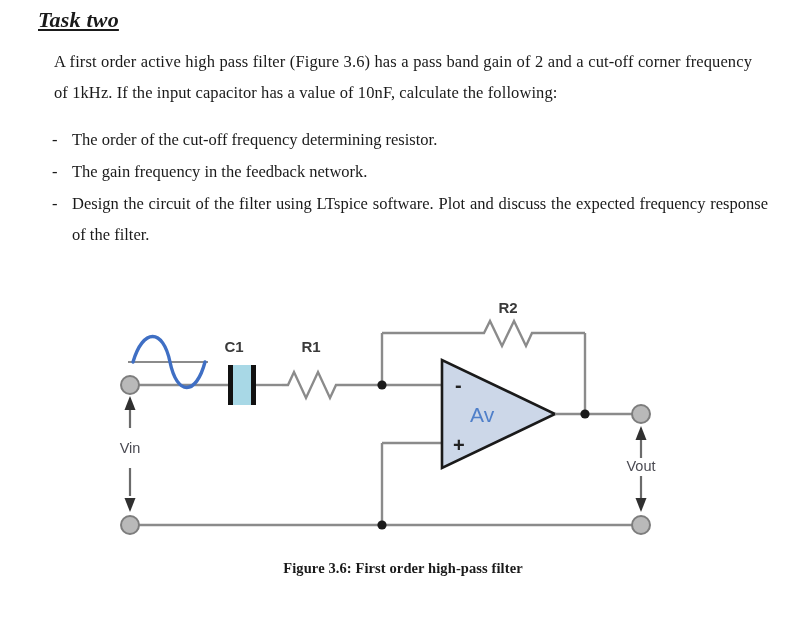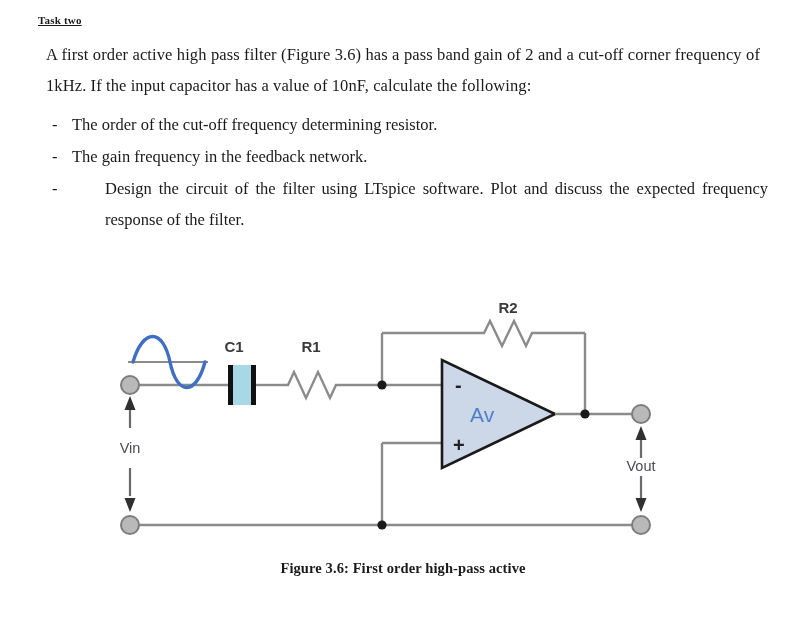--- a/index.html
+++ b/index.html
@@ -25,33 +25,34 @@
 
   
   .doc-body {
     position: absolute;
     left: 38px;
     top: 10px;
     width: 730px;
   }
 
   .task-heading {
-    font-size: 11px;
+    font-size: 22px;
     font-weight: bold;
+    font-style: italic;
     text-decoration: underline;
     letter-spacing: .2px;
     margin: 0 0 9px 0;
     line-height: 20px;
   }
 
   .para {
     font-size: 16.5px;
     line-height: 31px;
     text-align: justify;
-    margin: 8px;
+    margin: 16px;
     letter-spacing: .1px;
   }
 
   .bullets {
     margin: 5px 0 0 0;
     padding: 0;
     list-style: none;
   }
   .bullet-row {
     display: flex;
@@ -65,21 +66,20 @@
     padding-left: 14px;
     box-sizing: border-box;
   }
   .bullet-text {
     flex: 1 1 auto;
     text-align: justify;
   }
   .bullet-text.justify-all {
     text-align: justify;
     text-align-last: left;
-    margin-left: 33px;
   }
 
   
   .figure {
     position: absolute;
     left: 0;
     top: 290px;
     width: 806px;
     height: 300px;
   }
@@ -191,16 +191,16 @@
       <polygon fill="#303030" points="130,222 124.5,208 135.5,208"></polygon>
       <text class="lbl-port" x="130" y="163" text-anchor="middle">Vin</text>
 
       <line class="arrow-line" x1="641" y1="145" x2="641" y2="168"></line>
       <polygon fill="#303030" points="641,136 635.5,150 646.5,150"></polygon>
       <line class="arrow-line" x1="641" y1="186" x2="641" y2="208"></line>
       <polygon fill="#303030" points="641,222 635.5,208 646.5,208"></polygon>
       <text class="lbl-port" x="641" y="181" text-anchor="middle">Vout</text>
     </svg>
 
-    <div class="figcaption">Figure 3.6: First order high-pass active</div>
+    <div class="figcaption">Figure 3.6: First order high-pass filter</div>
   </div>
 
 </div>
 
 </body></html>

